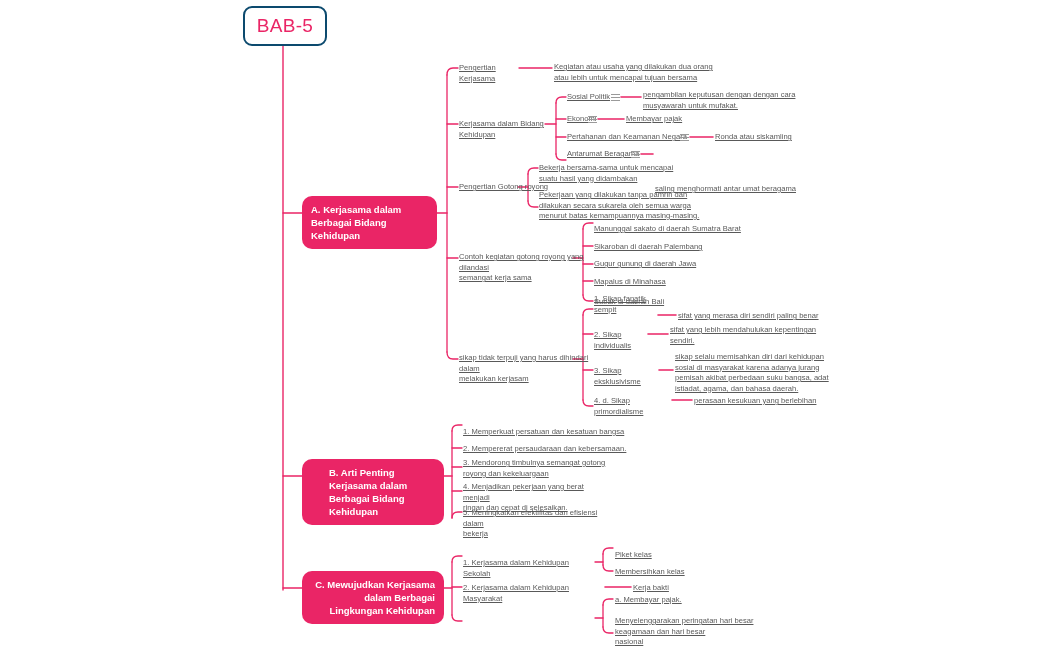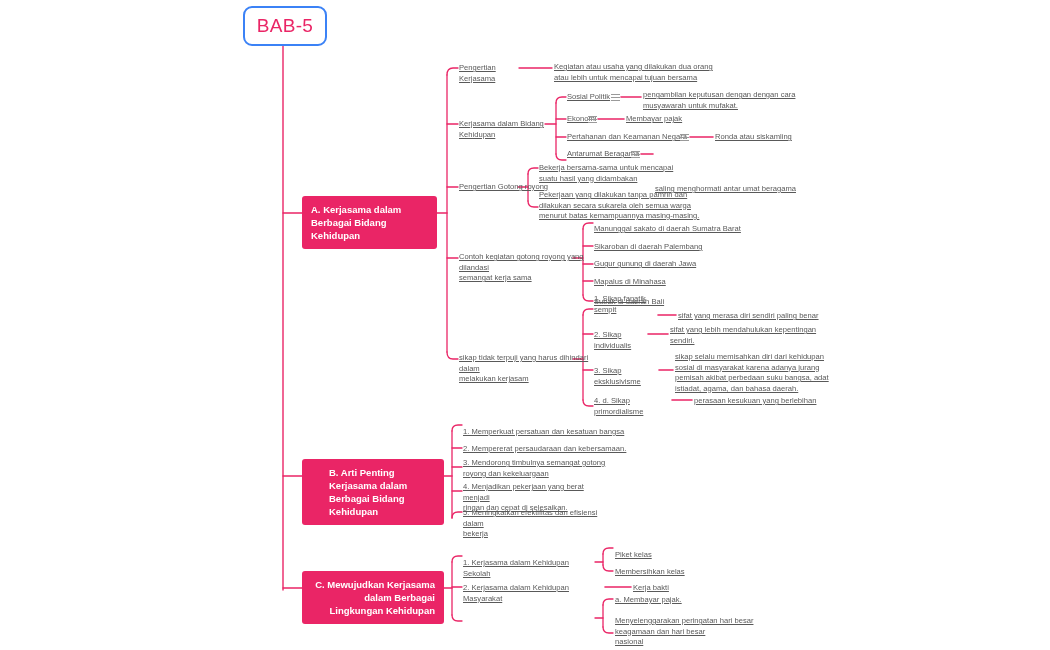--- a/index.html
+++ b/index.html
@@ -12,35 +12,35 @@
     color:#5a5a5a;
   }
   #canvas{position:absolute;left:0;top:0;width:1050px;height:650px;}
   svg.links{position:absolute;left:0;top:0;width:1050px;height:650px;pointer-events:none;}
 
   
   .root-node{
     position:absolute;
     left:243px;top:6px;
     width:80px;height:36px;
-    border:2px solid #3b82f6;
+    border:2px solid #0c4a6e;
     border-radius:9px;
     background:#ffffff;
     display:flex;align-items:center;justify-content:center;
     font-size:19px;
     color:#EA2566;
     letter-spacing:.3px;
   }
 
   
   .lvl1{
     position:absolute;
     background:#EA2566;
     color:#ffffff;
-    border-radius:3px;
+    border-radius:10px;
     font-size:9.5px;
     line-height:13px;
     padding:7px 9px;
     box-sizing:border-box;
     font-weight:bold;
   }
   #node-a{left:302px;top:196px;width:135px;}
   #node-b{left:302px;top:459px;width:142px;padding-left:27px;}
   #node-c{left:302px;top:571px;width:142px;text-align:right;}
 

